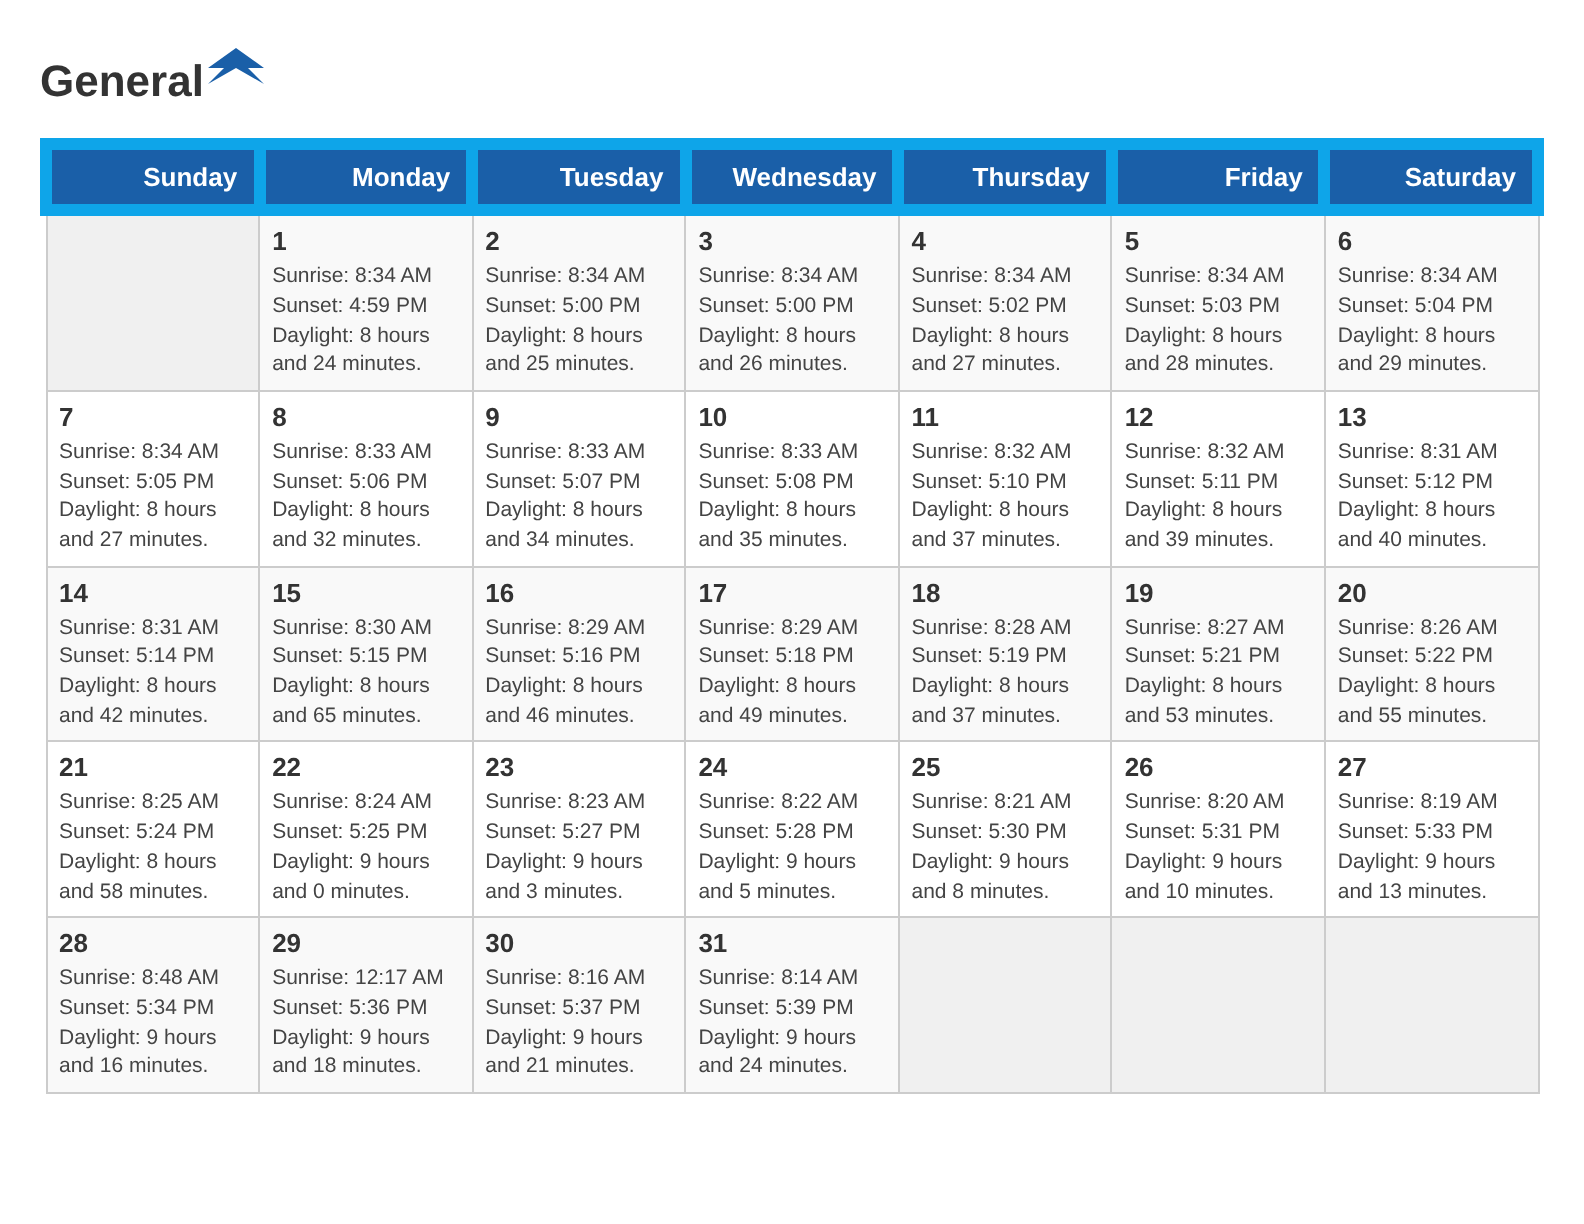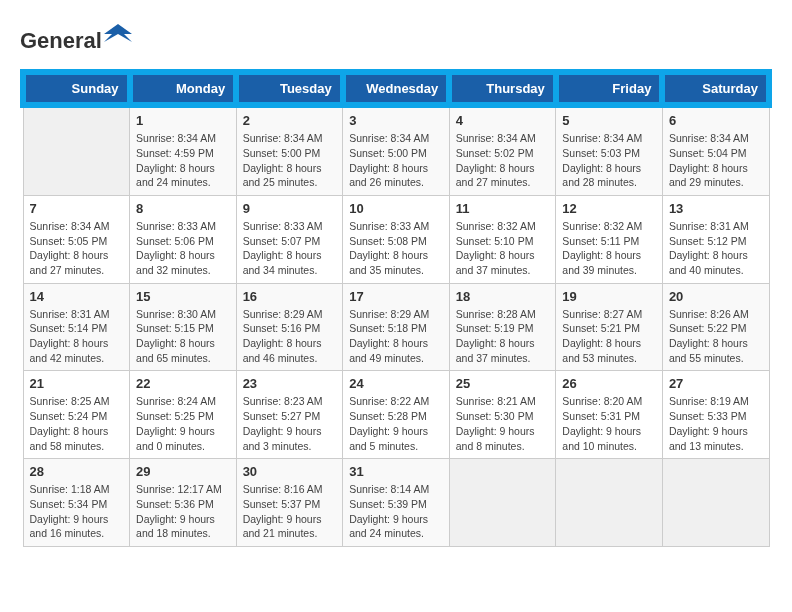--- a/index.html
+++ b/index.html
@@ -233,21 +233,21 @@
           <div class="cell-content"><span>Sunrise: 8:20 AM</span><br><span>Sunset: 5:31 PM</span><br><span>Daylight: 9 hours</span><br><span>and 10 minutes.</span></div>
         </td>
         <td>
           <span class="day-number">27</span>
           <div class="cell-content"><span>Sunrise: 8:19 AM</span><br><span>Sunset: 5:33 PM</span><br><span>Daylight: 9 hours</span><br><span>and 13 minutes.</span></div>
         </td>
       </tr>
       <tr>
         <td>
           <span class="day-number">28</span>
-          <div class="cell-content"><span>Sunrise: 1:18 AM</span><br><span>Sunset: 5:34 PM</span><br><span>Daylight: 9 hours</span><br><span>and 16 minutes.</span></div>
+          <div class="cell-content"><span>Sunrise: 8:48 AM</span><br><span>Sunset: 5:34 PM</span><br><span>Daylight: 9 hours</span><br><span>and 16 minutes.</span></div>
         </td>
         <td>
           <span class="day-number">29</span>
           <div class="cell-content"><span>Sunrise: 12:17 AM</span><br><span>Sunset: 5:36 PM</span><br><span>Daylight: 9 hours</span><br><span>and 18 minutes.</span></div>
         </td>
         <td>
           <span class="day-number">30</span>
           <div class="cell-content"><span>Sunrise: 8:16 AM</span><br><span>Sunset: 5:37 PM</span><br><span>Daylight: 9 hours</span><br><span>and 21 minutes.</span></div>
         </td>
         <td>

